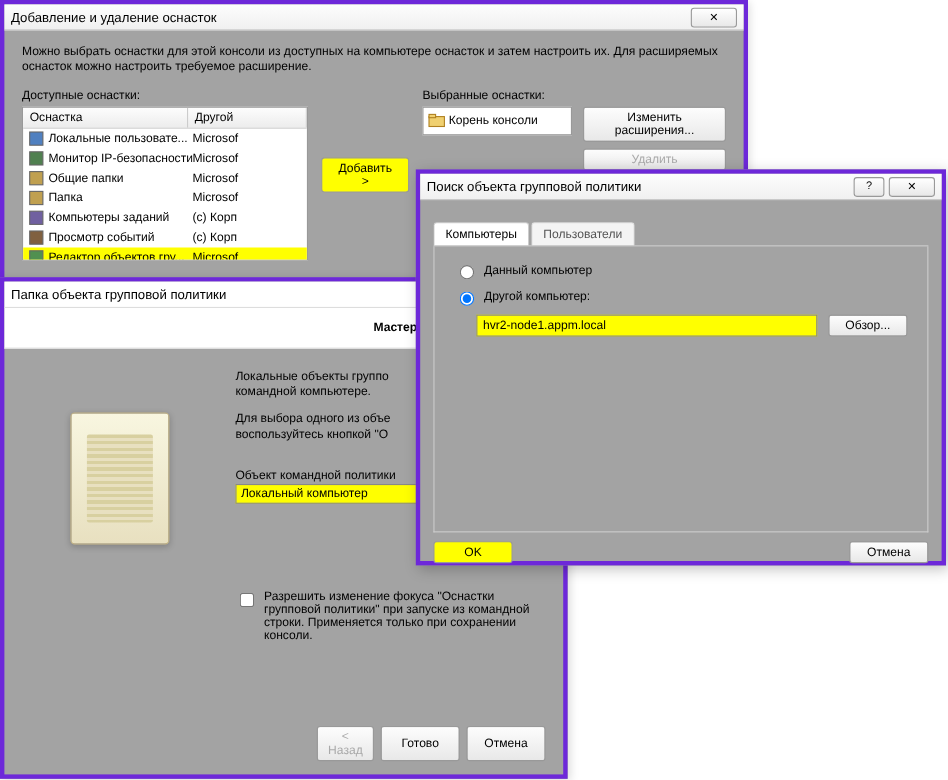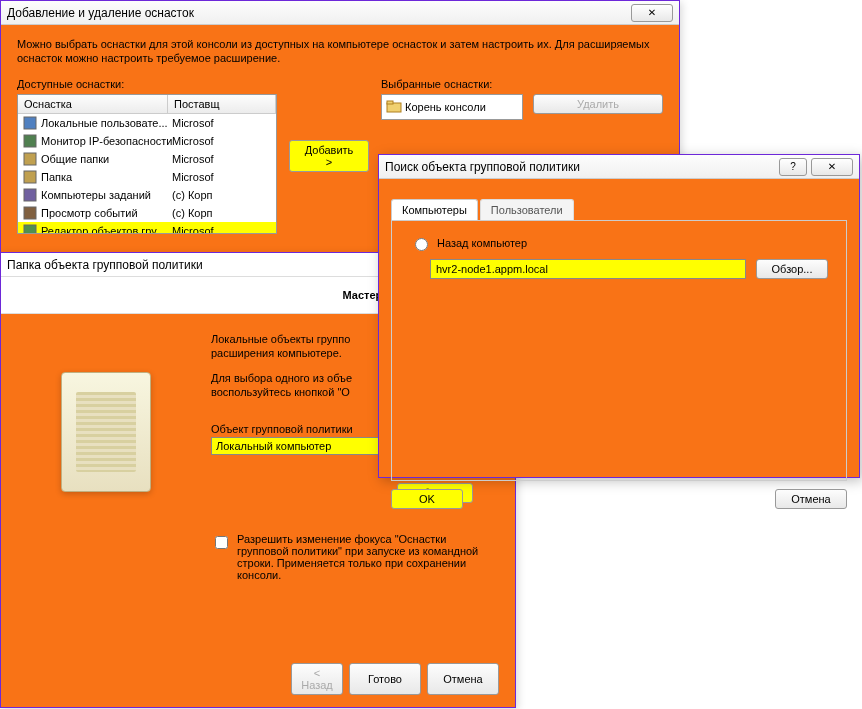--- a/index.html
+++ b/index.html
@@ -1,17 +1,17 @@
 <!DOCTYPE html>
 <html><head>
 <meta charset="utf-8">
 <style>
 * { box-sizing: border-box; font-family: 'Segoe UI', Tahoma, sans-serif; font-size: 11px; }
 body { margin: 0; padding: 0; background: #fff; width: 862px; height: 709px; position: relative; overflow: hidden; }
-.window { position: absolute; background: #f97316; border: 1px solid #6d28d9; box-shadow: 2px 2px 8px rgba(0,0,0,0.15); }
+.window { position: absolute; background: #a3a3a3; border: 4px solid #6d28d9; box-shadow: 2px 2px 8px rgba(0,0,0,0.15); }
 .titlebar { height: 24px; background: linear-gradient(#fdfdfd, #f0f0f0); border-bottom: 1px solid #ccc; display: flex; align-items: center; padding: 0 6px; }
 .titlebar .title { flex: 1; font-size: 12px; }
 .titlebar .close-btn { width: 42px; height: 18px; border: 1px solid #999; border-radius: 3px; display: flex; align-items: center; justify-content: center; font-size: 10px; background: linear-gradient(#fff,#e8e8e8); cursor: pointer; }
 .titlebar .help-btn { width: 28px; height: 18px; border: 1px solid #999; border-radius: 3px; display:flex; align-items:center; justify-content:center; font-size:10px; background:linear-gradient(#fff,#e8e8e8); margin-right:4px; cursor:pointer; }
 .btn { border: 1px solid #999; background: linear-gradient(#fdfdfd,#e8e8e8); padding: 3px 12px; border-radius: 3px; cursor: pointer; font-size: 11px; display: inline-flex; align-items: center; justify-content: center; }
 .hl-yellow { background: #ffff00 !important; }
 .icon { display: inline-block; width: 16px; height: 16px; vertical-align: middle; margin-right: 3px; }
 
 
 #win1 { top: 0; left: 0; width: 680px; height: 260px; z-index: 1; }
@@ -41,21 +41,21 @@
 #win2 .iconcol { width: 210px; display:flex; align-items:flex-start; justify-content:center; padding-top: 40px; }
 #win2 .iconcol .big { width: 90px; height: 120px; background: linear-gradient(#f8f6e0,#e8e0c0); border: 1px solid #c0b080; border-radius: 4px; box-shadow: 0 2px 6px rgba(0,0,0,0.2); display:flex; align-items:center; justify-content:center; }
 #win2 .iconcol .big .inner { width:60px; height:80px; background: repeating-linear-gradient(#d8d0a0, #d8d0a0 3px, #e8e0c0 3px, #e8e0c0 6px); border-radius:2px; }
 #win2 .content { flex:1; padding-right: 16px; font-size:11px; }
 #win2 .content p { margin: 0 0 10px; line-height: 1.3; }
 #win2 .gpobox { border:1px solid #888; padding:2px 4px; margin-top:2px; width:260px; }
 #win2 .cb-row { display:flex; align-items:flex-start; gap:6px; margin-top: 30px; }
 #win2 .footer { position:absolute; bottom:12px; right:16px; display:flex; gap:6px; }
 
 
-#win3 { top: 154px; left: 378px; width: 482px; height: 324px; z-index: 3; box-shadow: 3px 3px 12px rgba(0,0,0,0.25); }
+#win3 { top: 154px; left: 378px; width: 482px; height: 360px; z-index: 3; box-shadow: 3px 3px 12px rgba(0,0,0,0.25); }
 #win3 .body { padding: 20px 12px 12px; }
 #win3 .tabs { display:flex; border-bottom:1px solid #ccc; }
 #win3 .tab { padding: 4px 10px; border:1px solid #ccc; border-bottom:none; margin-right:2px; background:#fff; border-radius:3px 3px 0 0; cursor:pointer; }
 #win3 .tab.inactive { background:#f4f4f4; border-color:#ddd; color:#555; }
 #win3 .tabpane { border:1px solid #ccc; border-top:none; padding: 14px 18px; height: 260px; }
 #win3 .radio-row { display:flex; align-items:center; gap:6px; margin-bottom:8px; }
 #win3 .input-row { display:flex; gap:10px; margin-left:20px; margin-top:4px; }
 #win3 .input-row input { flex:1; border:1px solid #888; padding:3px 5px; background:#ffff00; }
 #win3 .footer { display:flex; justify-content:space-between; gap:8px; margin-top:8px; }
 </style>
@@ -68,21 +68,21 @@
     <div class="close-btn">✕</div>
   </div>
   <div class="body">
     <div class="desc">Можно выбрать оснастки для этой консоли из доступных на компьютере оснасток и затем настроить их. Для расширяемых оснасток можно настроить требуемое расширение.</div>
     <div class="cols">
       <div class="col-left">
         <div class="label">Доступные оснастки:</div>
         <div class="grid">
           <div class="grid-head">
             <div class="c c1">Оснастка</div>
-            <div class="c c2">Поставщ</div>
+            <div class="c c2">Другой</div>
           </div>
           <div id="grid-body">
               <div class="grid-row">
                 <div class="c1">
                   <span class="icon mini-icon"><svg viewBox="0 0 16 16">
                       <rect x="2" y="2" width="12" height="12" fill="#5080c0" stroke="#666"></rect>
                     </svg></span>
                   <span>Локальные пользовате...</span>
                 </div>
                 <div class="c2">Microsof</div>
@@ -151,43 +151,44 @@
         <div class="label">Выбранные оснастки:</div>
         <div style="display:flex; gap:10px;">
           <div class="rbox" style="flex:1">
             <span class="icon folder-icon"><svg viewBox="0 0 16 16">
                   <rect x="1" y="4" width="14" height="9" fill="#f0d070" stroke="#b08020"></rect>
                   <rect x="1" y="2" width="6" height="3" fill="#f0d070" stroke="#b08020"></rect>
                 </svg></span>
             <span>Корень консоли</span>
           </div>
           <div class="sidebtns">
+            <button class="btn" style="width:130px">Изменить расширения...</button>
             <button class="btn" style="width:130px;color:#aaa">Удалить</button>
           </div>
         </div>
       </div>
     </div>
   </div>
 </div>
 
 <div id="win2" class="window">
   <div class="titlebar">
     <span class="title">Папка объекта групповой политики</span>
   </div>
   <div class="subhead">Мастер групповой политики</div>
   <div class="body">
     <div class="iconcol">
       <div class="big">
           <div class="inner"></div>
         </div>
     </div>
     <div class="content">
-      <p><span>Локальные объекты группо</span><br><span>расширения компьютере.</span></p>
+      <p><span>Локальные объекты группо</span><br><span>командной компьютере.</span></p>
       <p><span>Для выбора одного из объе</span><br><span>воспользуйтесь кнопкой "О</span></p>
-      <div style="margin-top:24px">Объект групповой политики</div>
+      <div style="margin-top:24px">Объект командной политики</div>
       <div class="gpobox hl-yellow">Локальный компьютер</div>
       <div style="margin-top:28px;margin-left:186px">
         <button class="btn hl-yellow" style="width:76px">Обзор...</button>
       </div>
       <div class="cb-row">
         <input type="checkbox" style="">
         <span style="max-width:260px">Разрешить изменение фокуса "Оснастки групповой политики" при запуске из командной строки. Применяется только при сохранении консоли.</span>
       </div>
     </div>
   </div>
@@ -205,21 +206,25 @@
     <div class="close-btn">✕</div>
   </div>
   <div class="body">
     <div class="tabs">
       <div class="tab">Компьютеры</div>
       <div class="tab inactive">Пользователи</div>
     </div>
     <div class="tabpane">
       <div class="radio-row">
         <input type="radio" name="comp" style="">
-        <span>Назад компьютер</span>
+        <span>Данный компьютер</span>
+      </div>
+      <div class="radio-row">
+        <input type="radio" name="comp" checked="" style="">
+        <span>Другой компьютер:</span>
       </div>
       <div class="input-row">
         <input type="text" value="hvr2-node1.appm.local" style="">
         <button class="btn" style="width:72px">Обзор...</button>
       </div>
     </div>
     <div class="footer">
       <button class="btn hl-yellow" style="width:72px">OK</button>
       <button class="btn" style="width:72px">Отмена</button>
     </div>

